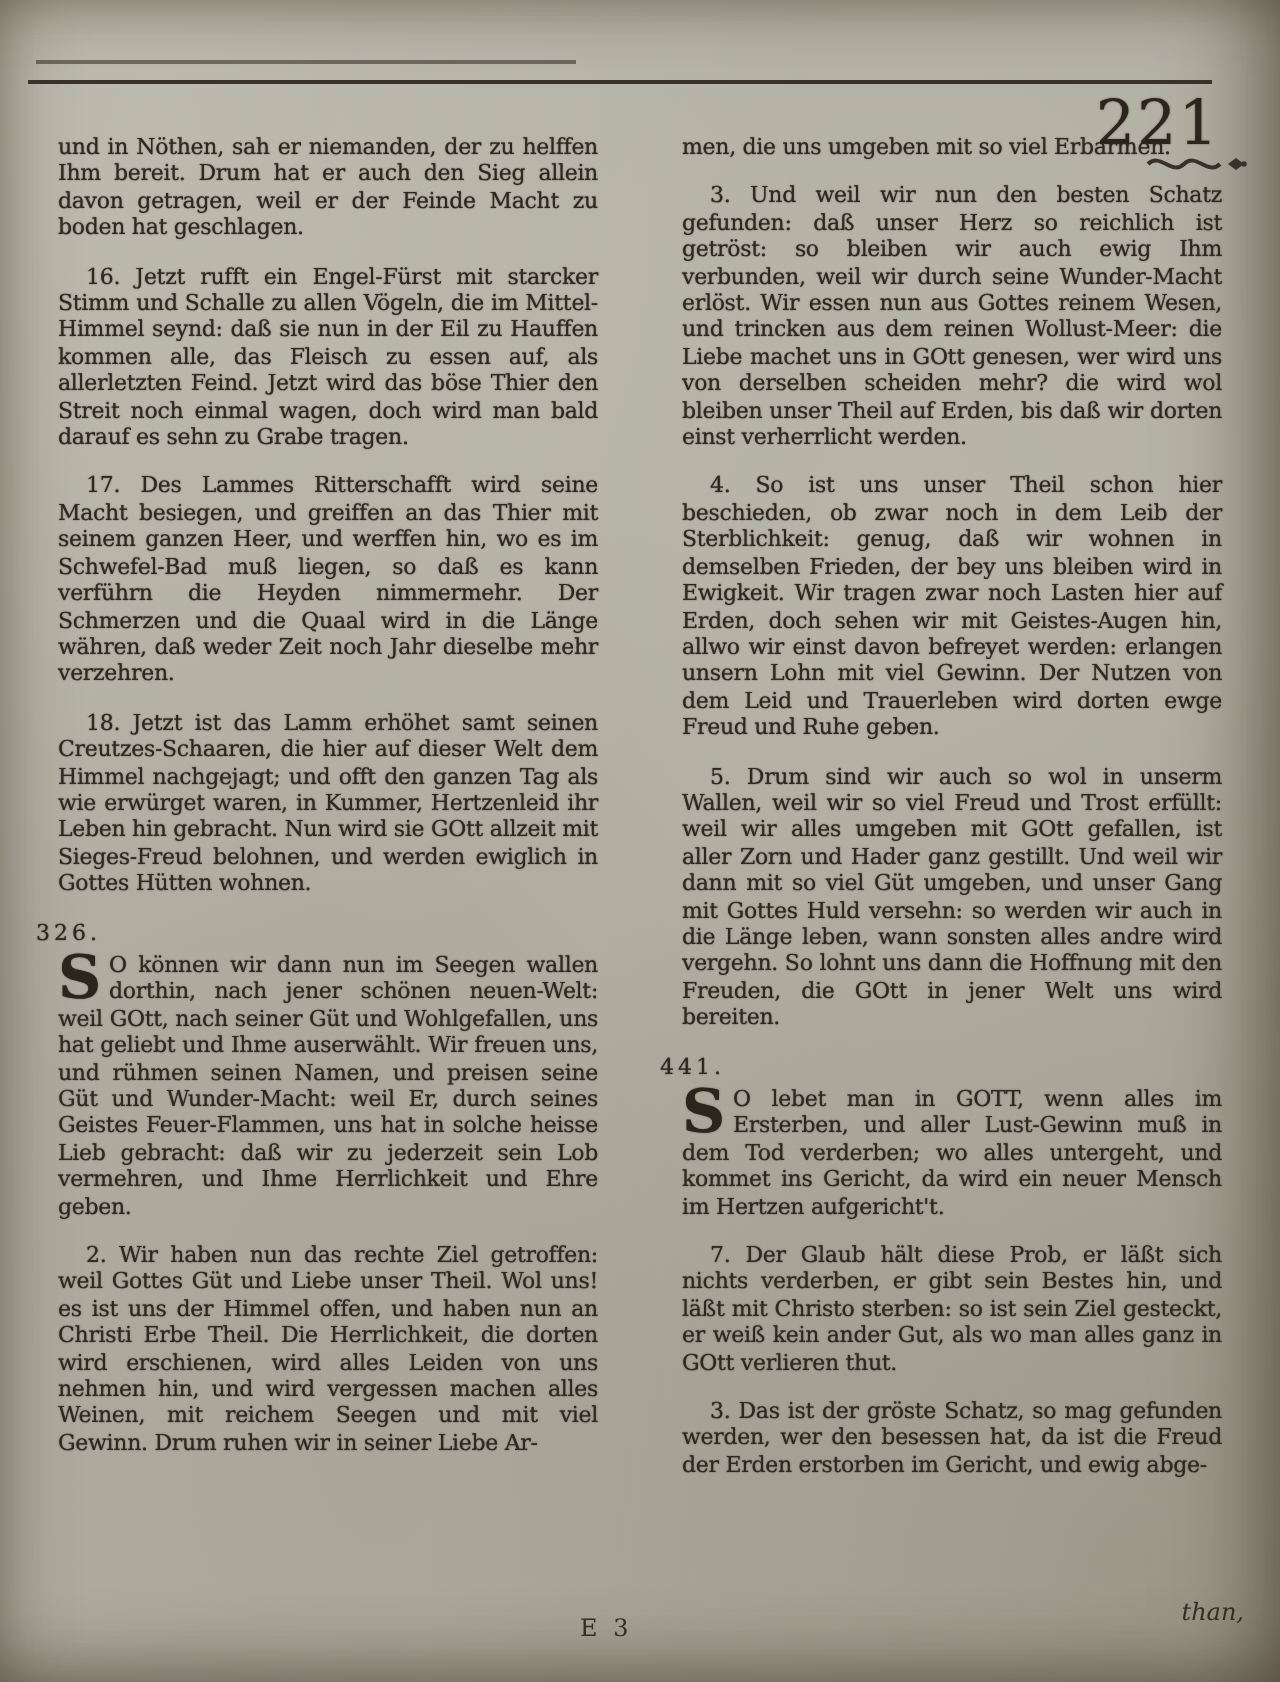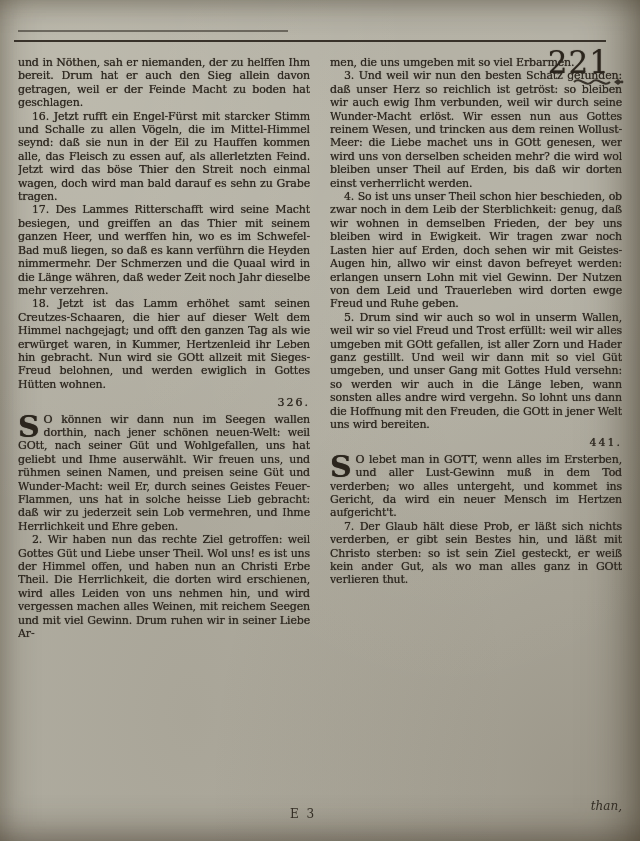--- a/index.html
+++ b/index.html
@@ -43,24 +43,24 @@
     position:absolute; left:18px; right:18px; top:56px; bottom:48px;
     display:flex; gap:20px;
   }
   .col {
     width:50%; height:100%; overflow:hidden;
     text-align:justify;
     font-size:11px; line-height:13.4px;
     letter-spacing:-0.15px;
     text-shadow:0 0 0.7px rgba(46,40,32,0.85);
   }
-  .col p { margin:0; }
+  .col p { margin:11px; }
   p.plain   { text-indent:0; }
   p.verse   { text-indent:14px; }
-  p.section { text-align:right; text-indent:0; margin:5px 0 3px 0; letter-spacing:2px; }
+  p.section { text-align:left; text-indent:0; margin:5px 0 3px 0; letter-spacing:2px; }
   p.dropcap { text-indent:0; margin-top:1px; }
   .initial {
     float:left; font-size:30px; line-height:25px;
     font-weight:bold; padding:1px 4px 0 0; color:#2b251d;
   }
   .footer-sig {
     position:absolute; bottom:20px; left:290px;
     font-size:12px; letter-spacing:2px; color:#332d24;
   }
   .footer-catchword {
@@ -99,19 +99,20 @@
         <p class="verse">2. Wir haben nun das rechte Ziel getroffen: weil Gottes Güt und Liebe unser Theil. Wol uns! es ist uns der Himmel offen, und haben nun an Christi Erbe Theil. Die Herrlichkeit, die dorten wird erschienen, wird alles Leiden von uns nehmen hin, und wird vergessen machen alles Weinen, mit reichem Seegen und mit viel Gewinn. Drum ruhen wir in seiner Liebe Ar-</p>
       </div>
     <div class="col" id="col-right">
         <p class="plain">men, die uns umgeben mit so viel Erbarmen.</p>
         <p class="verse">3. Und weil wir nun den besten Schatz gefunden: daß unser Herz so reichlich ist getröst: so bleiben wir auch ewig Ihm verbunden, weil wir durch seine Wunder-Macht erlöst. Wir essen nun aus Gottes reinem Wesen, und trincken aus dem reinen Wollust-Meer: die Liebe machet uns in GOtt genesen, wer wird uns von derselben scheiden mehr? die wird wol bleiben unser Theil auf Erden, bis daß wir dorten einst verherrlicht werden.</p>
         <p class="verse">4. So ist uns unser Theil schon hier beschieden, ob zwar noch in dem Leib der Sterblichkeit: genug, daß wir wohnen in demselben Frieden, der bey uns bleiben wird in Ewigkeit. Wir tragen zwar noch Lasten hier auf Erden, doch sehen wir mit Geistes-Augen hin, allwo wir einst davon befreyet werden: erlangen unsern Lohn mit viel Gewinn. Der Nutzen von dem Leid und Trauerleben wird dorten ewge Freud und Ruhe geben.</p>
         <p class="verse">5. Drum sind wir auch so wol in unserm Wallen, weil wir so viel Freud und Trost erfüllt: weil wir alles umgeben mit GOtt gefallen, ist aller Zorn und Hader ganz gestillt. Und weil wir dann mit so viel Güt umgeben, und unser Gang mit Gottes Huld versehn: so werden wir auch in die Länge leben, wann sonsten alles andre wird vergehn. So lohnt uns dann die Hoffnung mit den Freuden, die GOtt in jener Welt uns wird bereiten.</p>
         <p class="section">441.</p>
         <p class="dropcap"><span class="initial">S</span>O lebet man in GOTT, wenn alles im Ersterben, und aller Lust-Gewinn muß in dem Tod verderben; wo alles untergeht, und kommet ins Gericht, da wird ein neuer Mensch im Hertzen aufgericht't.</p>
         <p class="verse">7. Der Glaub hält diese Prob, er läßt sich nichts verderben, er gibt sein Bestes hin, und läßt mit Christo sterben: so ist sein Ziel gesteckt, er weiß kein ander Gut, als wo man alles ganz in GOtt verlieren thut.</p>
+        <p class="verse">3. Das ist der gröste Schatz, so mag gefunden werden, wer den besessen hat, da ist die Freud der Erden erstorben im Gericht, und ewig abge-</p>
       </div>
   </div>
 
   <div class="footer-sig">E 3</div>
   <div class="footer-catchword">than,</div>
 
 </div>
 
 </body></html>

